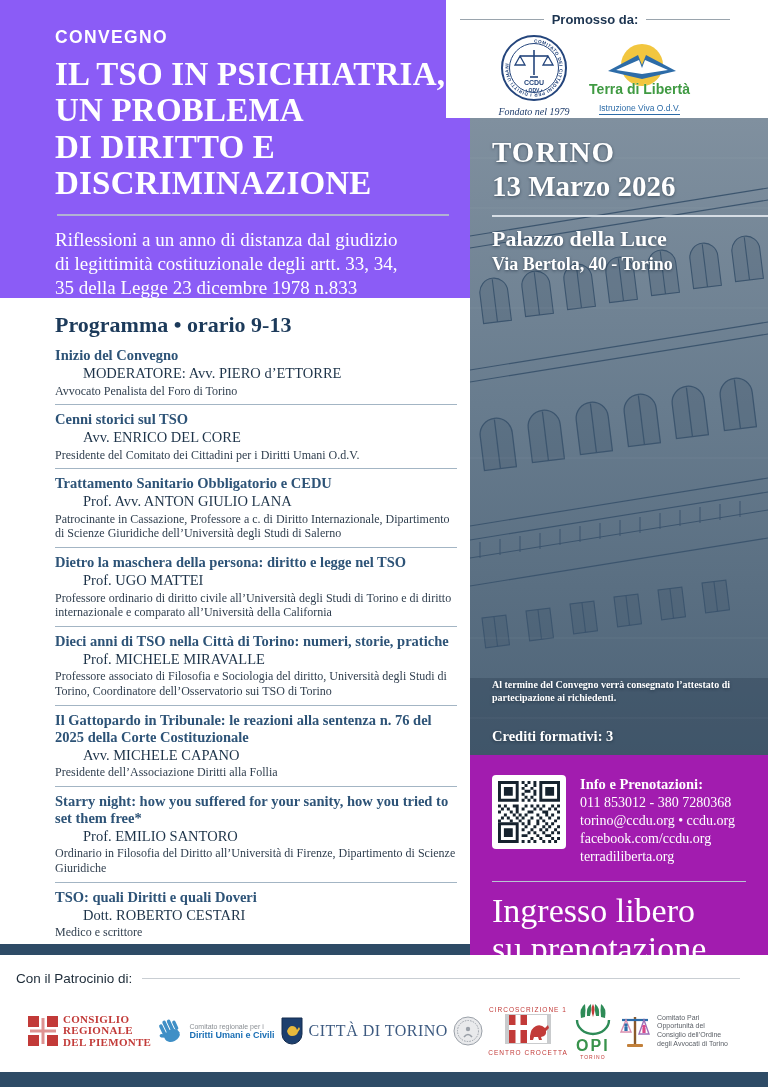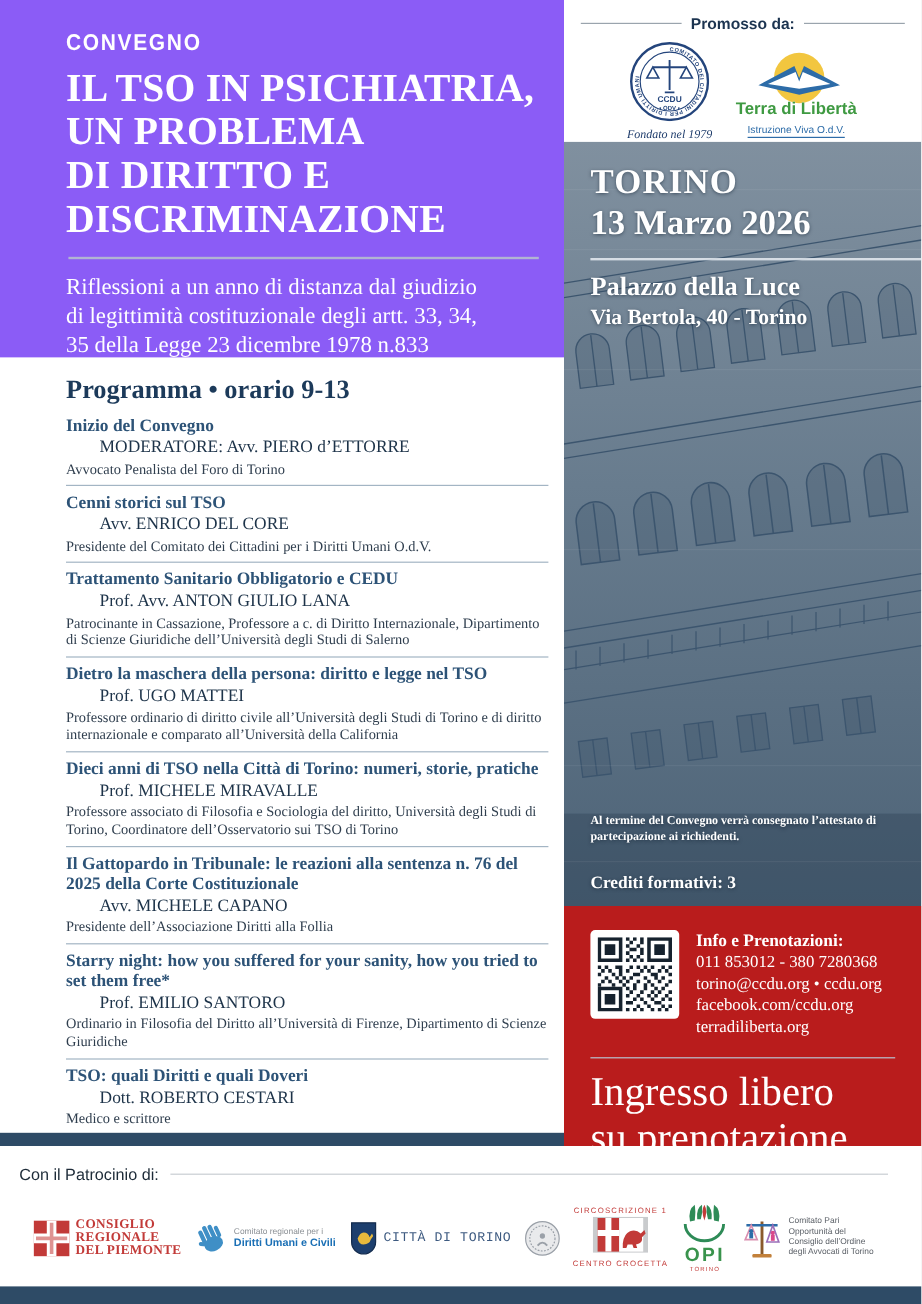--- a/index.html
+++ b/index.html
@@ -19,21 +19,21 @@
   
   .prog { position:absolute; left:0; top:298px; width:470px; height:646px; background:#fff; padding:14px 12px 0 55px; }
   .prog-h { font-size:22px; font-weight:bold; color:#1c3a5a; margin-bottom:9px; }
   .pitem { border-bottom:1px solid #a3b5c4; padding-bottom:6px; margin-bottom:6px; max-width:402px; }
   .pit { font-size:14.5px; line-height:1.18; font-weight:bold; color:#2d5377; }
   .psp { font-size:14.5px; line-height:1.2; color:#1d3349; margin-top:1px;margin-left:28px; }
   .prl { font-size:12px; line-height:1.22; color:#2f3e4e; margin-top:1px; }
   .pfoot { font-size:12.5px; font-style:italic; color:#2f3e4e; margin-top:12px; }
 
   
-  .rtop { position:absolute; left:470px; top:0; width:298px; height:118px; background:#fff; padding:12px 14px 0 14px; }
+  .rtop { position:absolute; left:446px; top:0; width:298px; height:118px; background:#fff; padding:12px 14px 0 14px; }
   .promo-row { display:flex; align-items:center; gap:8px; }
   .promo-row .pline { flex:1; height:1px; background:#9aa4ad; }
   .promo-label { font-family:"Liberation Sans", sans-serif; font-size:13px; font-weight:bold; color:#1c3450; }
   .logos-row { display:flex; align-items:flex-start; justify-content:center; gap:18px; margin-top:8px; }
   .ccdu { text-align:center; }
   .ccdu-cap { font-size:10px; font-style:italic; color:#1e3c6b; margin-top:1px; }
   .terra { text-align:center; margin-top:6px; position:relative; width:104px; }
   .terra-name { font-family:"Liberation Sans", sans-serif; font-weight:bold; font-size:14px; color:#3f9a42; margin-top:-12px; text-shadow:0 0 1px #fff; }
   .terra-sub { font-family:"Liberation Sans", sans-serif; font-size:8.5px; color:#2d6ca8; border-bottom:1px solid #2d6ca8; display:inline-block; padding-bottom:1px; }
 
@@ -43,40 +43,40 @@
   .rart .ov { position:absolute; left:22px; right:0; color:#fff; text-shadow:0 1px 3px rgba(15,30,45,.55); }
   .city { top:18px; font-size:29px; font-weight:bold; letter-spacing:1px; }
   .date { top:52px; font-size:29px; font-weight:bold; }
   .art-rule { position:absolute; left:22px; right:0; top:97px; height:2px; background:rgba(230,236,242,.85); }
   .venue { top:108px; font-size:22px; font-weight:bold; }
   .addr { top:136px; font-size:18px; font-weight:bold; }
   .attest { top:560px; font-size:10px; font-weight:bold; line-height:1.3; padding-right:30px; }
   .credits { top:610px; font-size:14.5px; font-weight:bold; }
 
   
-  .rbot { position:absolute; left:470px; top:755px; width:298px; height:200px; background:#b91c1c; color:#fff; padding:20px 22px 0 22px; }
+  .rbot { position:absolute; left:470px; top:755px; width:298px; height:200px; background:#a21caf; color:#fff; padding:20px 22px 0 22px; }
   .qr-row { display:flex; gap:14px; }
   .qr-box { width:74px; height:74px; background:#fff; border-radius:4px; padding:6px; flex:0 0 auto; }
   .info { font-size:14px; line-height:1.3; }
   .info-h { font-weight:bold; font-size:14.5px; }
   .rb-rule { height:1px; background:#b9c4d2; margin:14px 0 10px 0; }
   .adm { font-size:34px; line-height:1.12; }
 
   
   .navy-band { position:absolute; left:0; top:944px; width:470px; height:11px; background:#2e4b66; }
   .footer { position:absolute; left:0; top:955px; width:768px; height:117px; background:#fff; padding:16px 28px 0 16px; font-family:"Liberation Sans", sans-serif; }
   .patro-row { display:flex; align-items:center; gap:10px; }
   .patro-label { font-size:13.5px; color:#1d2b38; white-space:nowrap; }
   .patro-row .pline { flex:1; height:1px; background:#c9ced3; }
   .flogos { display:flex; align-items:center; justify-content:space-between; margin-top:16px; padding:0 12px; }
   .flogo { display:flex; align-items:center; gap:5px; }
   .piem-txt div { color:#c23a38; font-family:"Liberation Serif", serif; font-weight:bold; font-size:11px; line-height:1.02; letter-spacing:.3px; }
   .cdu-txt .t { font-size:7px; color:#8a8f94; }
   .cdu-txt .b { font-size:9px; font-weight:bold; color:#1a6fb5; }
-  .tor-txt { font-family:Liberation Mono, monospace; font-size:11px; color:#3d5a80; letter-spacing:.5px; }
+  .tor-txt { font-family:Liberation Serif, serif; font-size:16px; color:#3d5a80; letter-spacing:.5px; }
   .unf-txt div { font-family:"Liberation Serif", serif; font-size:8px; font-weight:bold; color:#25405e; line-height:1.15; letter-spacing:.2px; }
   .circ { text-align:center; }
   .circ .t { font-size:6.5px; color:#c23a38; letter-spacing:1px; margin-bottom:1px; }
   .circ .b { font-size:6.5px; color:#c23a38; letter-spacing:1px; margin-top:1px; }
   .opi { text-align:center; }
   .opi .t { font-size:16px; font-weight:bold; color:#39934c; letter-spacing:2px; line-height:1; margin-top:-2px; }
   .opi .s { font-size:5px; color:#c23a38; letter-spacing:1px; }
   .pari-txt div { font-size:7px; color:#5a5f66; line-height:1.25; }
   .bottom-bar { position:absolute; left:0; top:1072px; width:768px; height:15px; background:#2e4b66; }
 </style>

